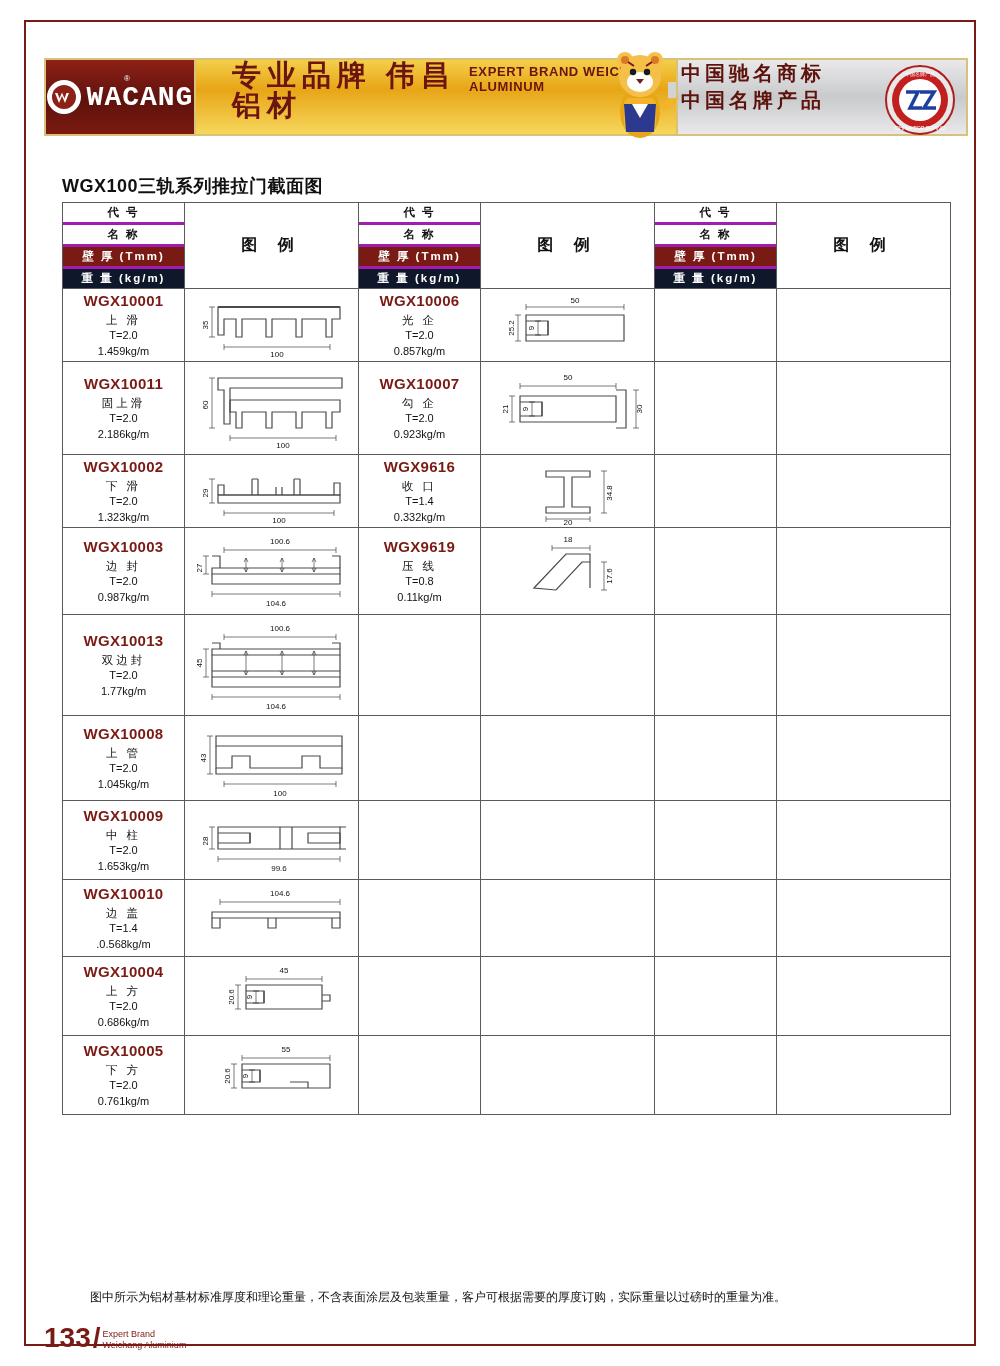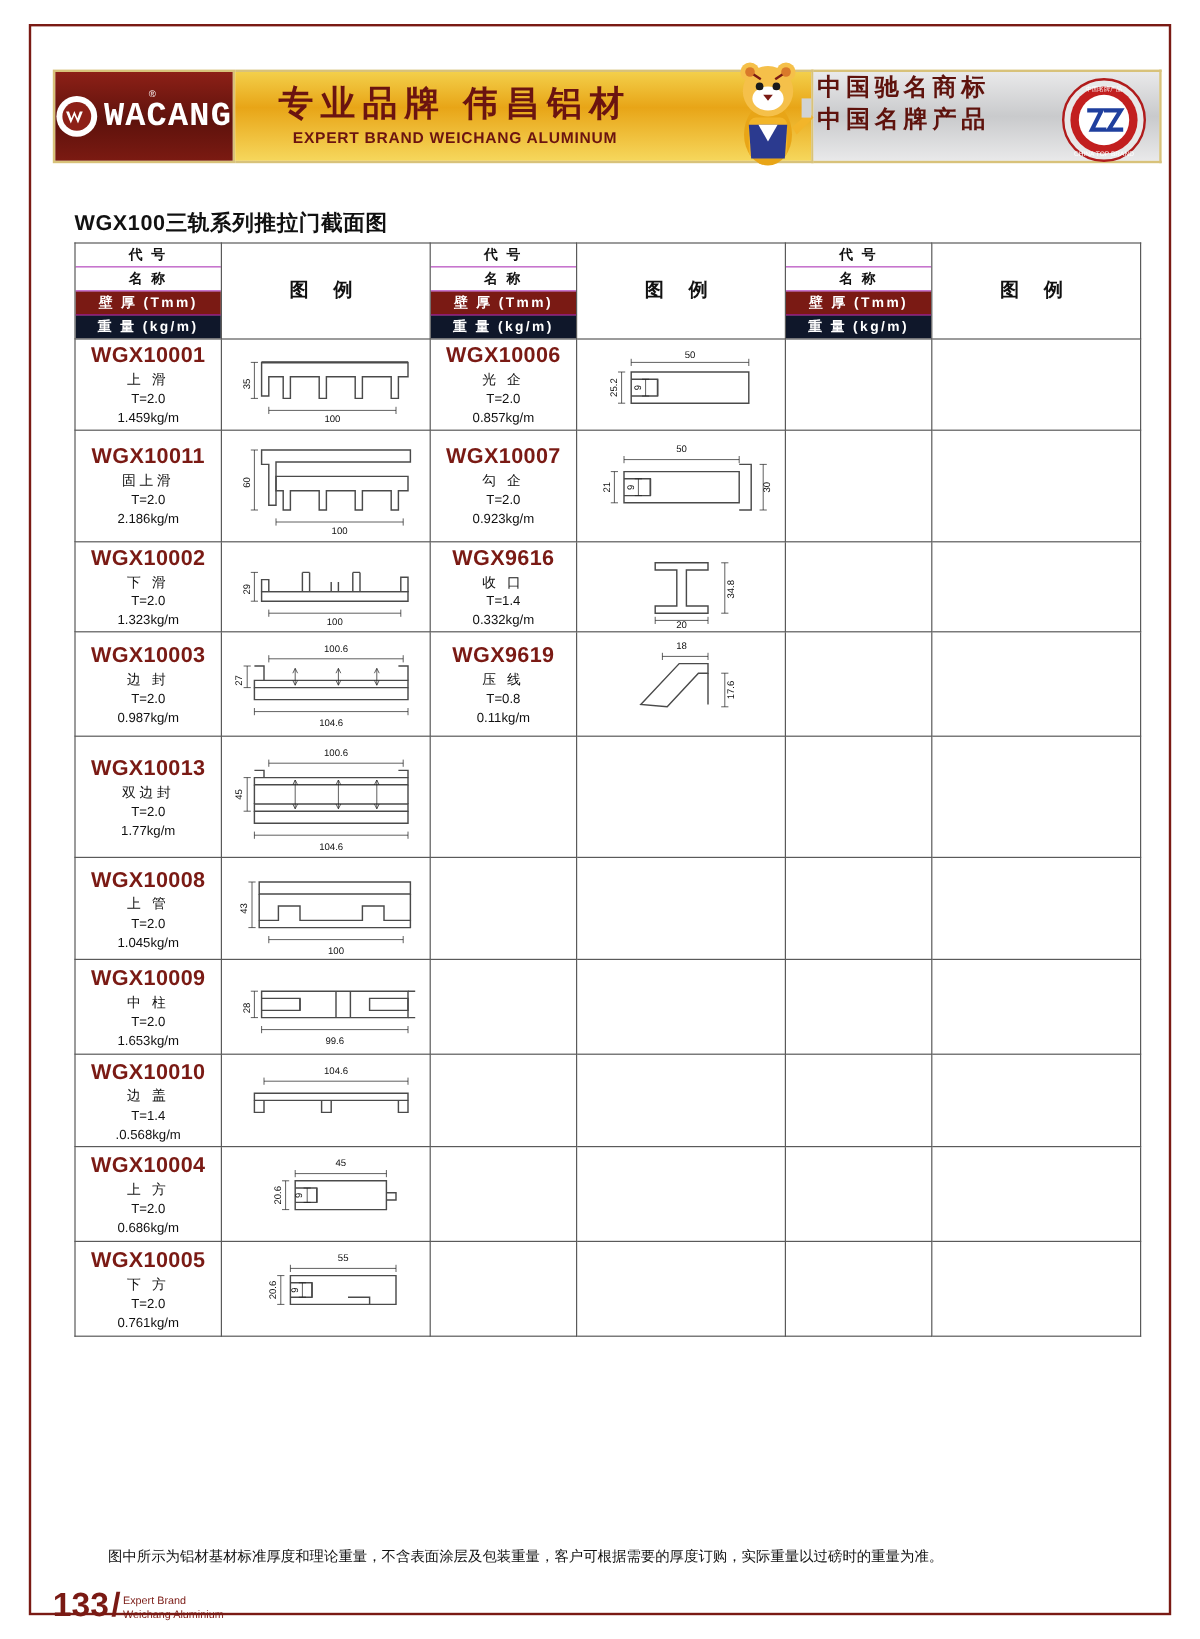--- a/index.html
+++ b/index.html
@@ -50,21 +50,21 @@
   }
   .logo-reg{
     position:absolute;top:14px;left:78px;color:#fff;font-size:8px;
   }
   .slogan-box{
     flex:1;
     background:linear-gradient(180deg,#f3cf4a 0%,#e8a517 40%,#f6d75c 100%);
     border:2px solid #d8c27a;border-left:none;
     box-sizing:border-box;
     position:relative;
-    display:flex;flex-direction:column;justify-content:center;
+    display:flex;flex-direction:row;justify-content:center;
     padding-left:36px;
   }
   .slogan-cn{
     font-size:29px;font-weight:bold;color:#6b1410;letter-spacing:6px;
     line-height:1.05;
   }
   .slogan-en{
     font-size:13px;font-weight:bold;color:#6b1410;letter-spacing:0.6px;
     margin-top:4px;
     margin-left:12px;
@@ -107,21 +107,21 @@
     padding:0;
     vertical-align:middle;
   }
   col.code{width:122px;}
   col.fig{width:174px;}
 
   .hdr-cell{
     padding:0;background:#fff;
   }
   .hdr-stack div{
-    border-bottom:1px solid #a21caf;
+    border-bottom:3px solid #a21caf;
     text-align:center;
     font-size:11.5px;
     font-weight:bold;
     padding:2px 0;
     letter-spacing:2px;
     color:#111;
   }
   .hdr-stack div:last-child{border-bottom:none;}
   .hdr-stack .r1{background:#ffffff;}
   .hdr-stack .r2{background:#ffffff;}
@@ -131,21 +131,21 @@
     text-align:center;font-size:16px;font-weight:bold;letter-spacing:8px;
     color:#111;
   }
 
   .code-cell{
     text-align:center;
     padding:6px 2px;
     line-height:1.45;
   }
   .code-cell .code{
-    font-size:18px;font-weight:bold;color:#7a1a14;letter-spacing:0.3px;
+    font-size:15px;font-weight:bold;color:#7a1a14;letter-spacing:0.3px;
   }
   .code-cell .nm{font-size:11.5px;color:#111;letter-spacing:3px;}
   .code-cell .t{font-size:11px;color:#111;}
   .code-cell .w{font-size:11px;color:#111;}
 
   .fig-cell{
     text-align:center;
     position:relative;
     padding:4px 2px;
   }

